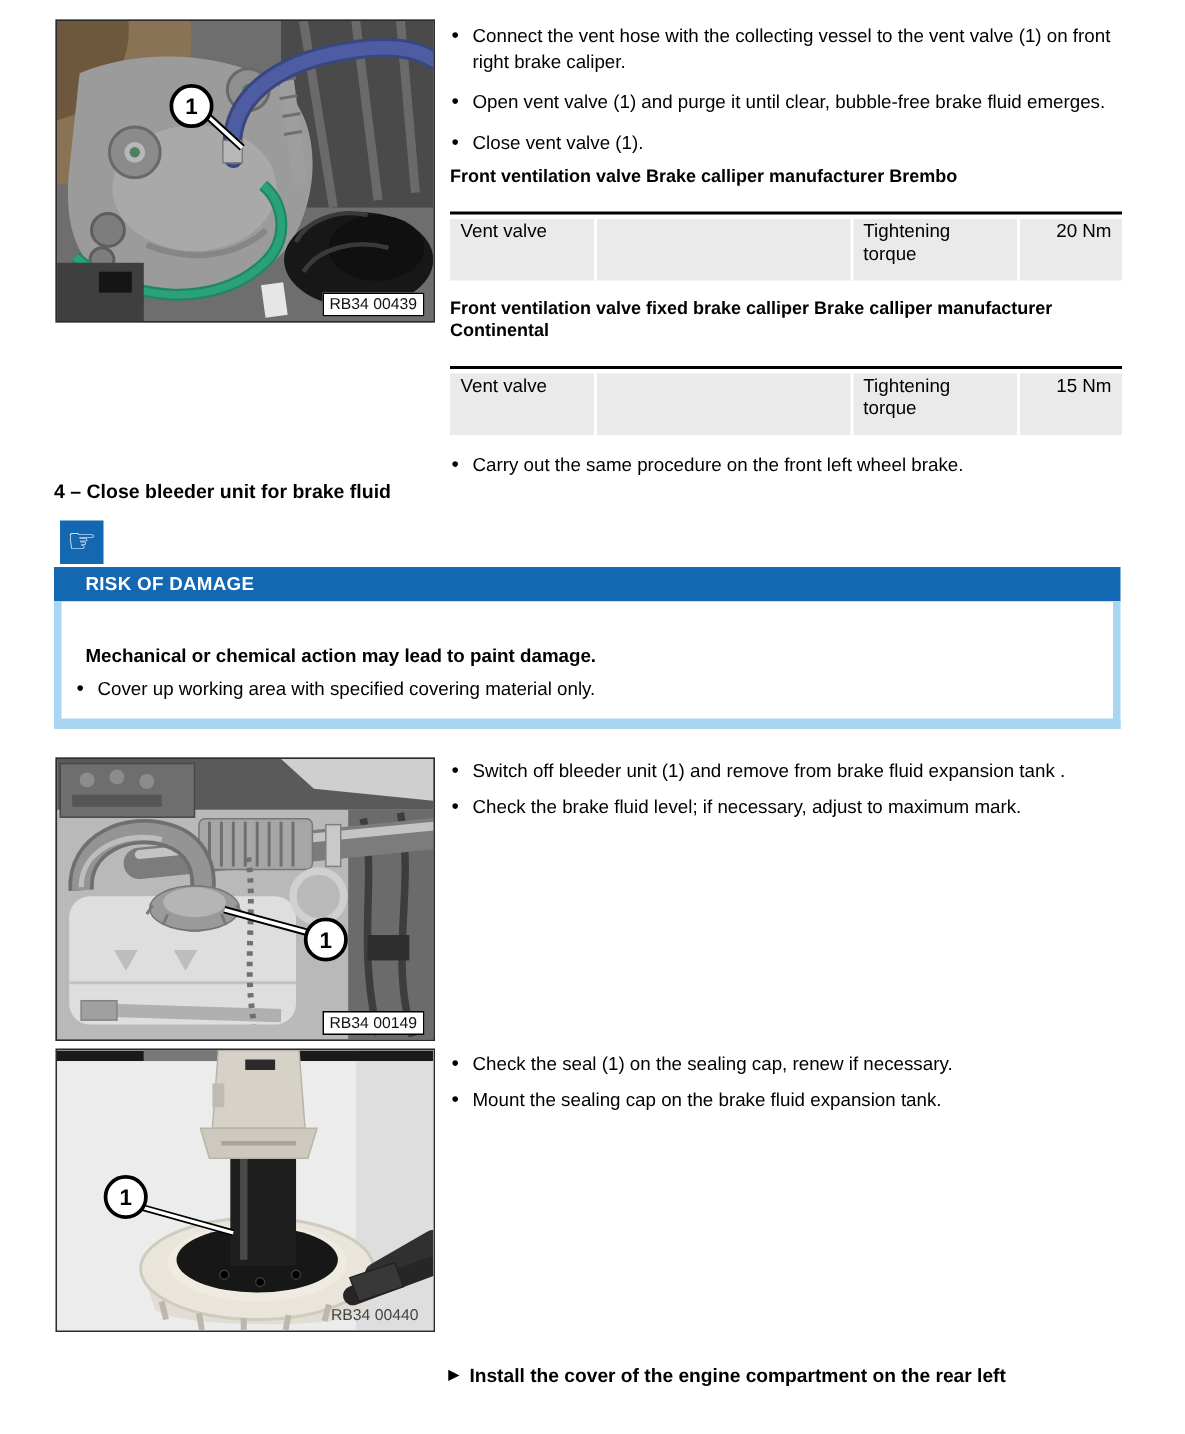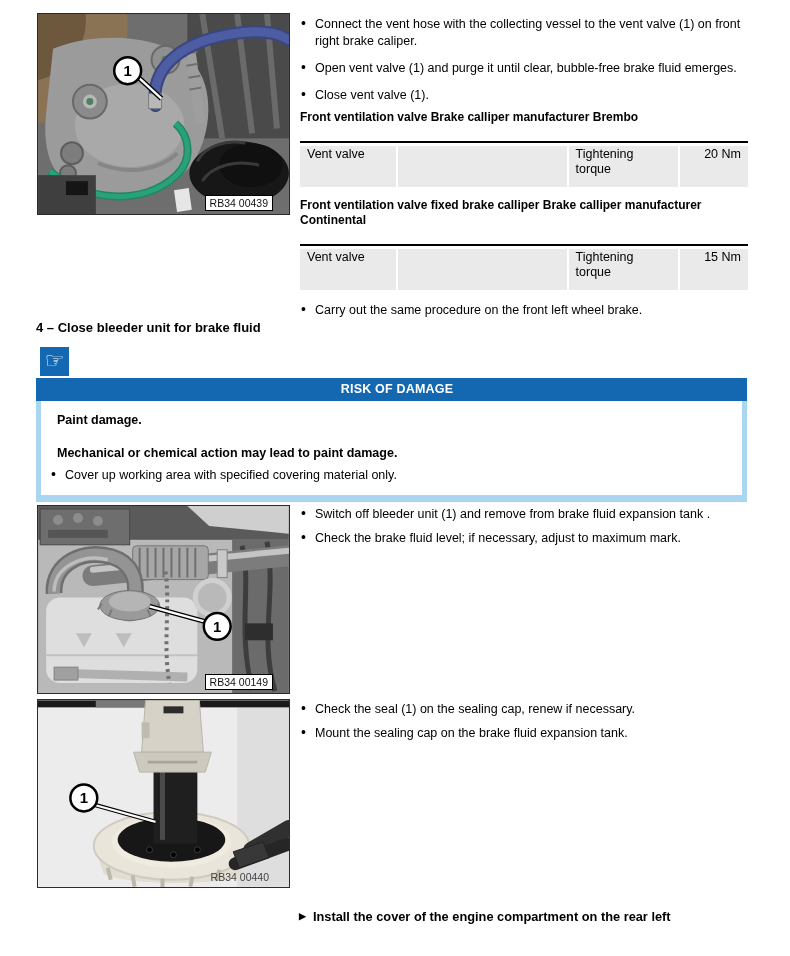--- a/index.html
+++ b/index.html
@@ -6,21 +6,21 @@
   html,body { background:#ffffff; }
   body { font-family:"Liberation Sans", sans-serif; color:#000; }
   .page { position:relative; width:790px; height:956px; background:#fff; overflow:hidden; }
 
   
   .figure { position:absolute; left:37px; width:253px; border:1px solid #2b2b2b; background:#888; overflow:hidden; }
   .fig1 { top:13px;  height:202px; }
   .fig2 { top:505px; height:189px; }
   .fig3 { top:699px; height:189px; background:#efefef; }
   .figure svg { display:block; width:100%; height:100%; }
-  .fig-caption { position:absolute; right:16px; bottom:3px; background:#fff; border:1px solid #000;
+  .fig-caption { position:absolute; right:6px; bottom:3px; background:#fff; border:1px solid #000;
                  font-size:10.5px; line-height:14px; padding:0 4px; color:#111; }
   .fig-caption.plain { border:none; color:#444; background:transparent; }
 
   
   .col-right { position:absolute; left:300px; top:16px; width:448px; font-size:12.5px; line-height:17px; }
   ul.steps { list-style:none; }
   ul.steps li { position:relative; padding-left:15px; margin-bottom:10px; }
   ul.steps li::before { content:"\2022"; position:absolute; left:1px; top:-1px; font-size:14px; }
   .table-heading { font-weight:bold; font-size:12px; line-height:15px;
                    border-bottom:2.5px solid #000; padding-bottom:16px; margin:3px 0 3px 0; }
@@ -32,21 +32,21 @@
   .after-tables { margin-top:12px; }
 
   
   .section-heading { position:absolute; left:36px; top:320px; font-weight:bold; font-size:13px; }
   .note-icon { position:absolute; left:40px; top:347px; width:29px; height:29px; background:#1368b1;
                color:#fff; text-align:center; font-size:22px; line-height:27px; }
 
   
   .risk-box { position:absolute; left:36px; top:378px; width:711px; }
   .risk-header { background:#1368b1; color:#fff; font-weight:bold; font-size:12.5px;
-                 padding:4px 10px 5px 21px; letter-spacing:0.2px;text-align:center; }
+                 padding:4px 10px 5px 21px; letter-spacing:0.2px; }
   .risk-body { background:#fff; border-left:5px solid #a9d7f2; border-right:5px solid #a9d7f2;
                border-bottom:7px solid #a9d7f2; padding:11px 12px 12px 8px; font-size:12.5px; line-height:16px; }
   .risk-bold { font-weight:bold; margin-left:8px; }
   .risk-gap { height:17px; }
   .risk-bullet { position:relative; padding-left:16px; margin-top:6px; }
   .risk-bullet::before { content:"\2022"; position:absolute; left:2px; top:-1px; font-size:14px; }
 
   
   .col-mid { position:absolute; left:300px; top:506px; width:448px; font-size:12.5px; line-height:17px; }
   .col-bot { position:absolute; left:300px; top:701px; width:448px; font-size:12.5px; line-height:17px; }
@@ -134,21 +134,20 @@
       <li>Carry out the same procedure on the front left wheel brake.</li>
     </ul>
   </div>
 
   <div class="section-heading">4 – Close bleeder unit for brake fluid</div>
   <div class="note-icon">☞</div>
 
   <div class="risk-box">
     <div class="risk-header">RISK OF DAMAGE</div>
     <div class="risk-body">
-      <div class="risk-bold">Paint damage.</div>
       <div class="risk-gap"></div>
       <div class="risk-bold">Mechanical or chemical action may lead to paint damage.</div>
       <div class="risk-bullet">Cover up working area with specified covering material only.</div>
     </div>
   </div>
 
   <div class="figure fig2">
     <svg viewBox="0 0 252 188">
       <rect width="252" height="188" fill="#b9b9b9"></rect>
       <rect x="0" y="0" width="252" height="34" fill="#5a5a5a"></rect>

